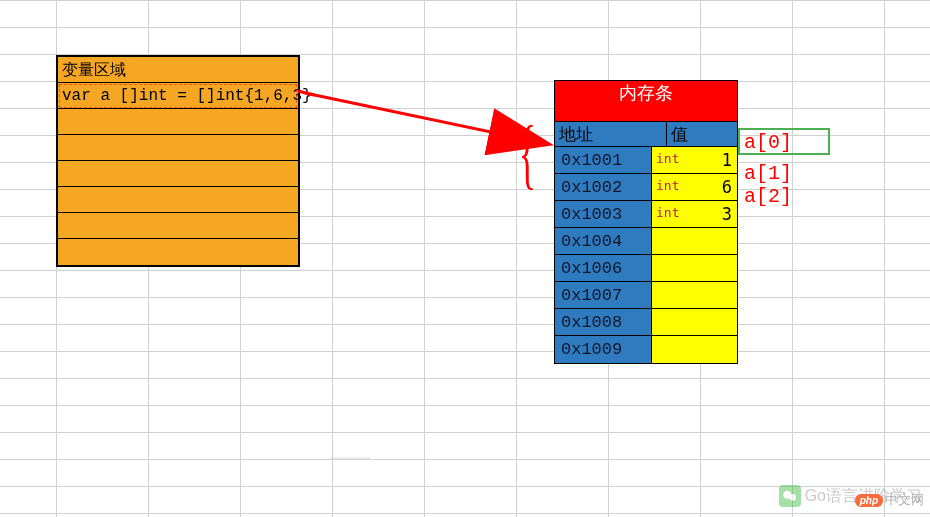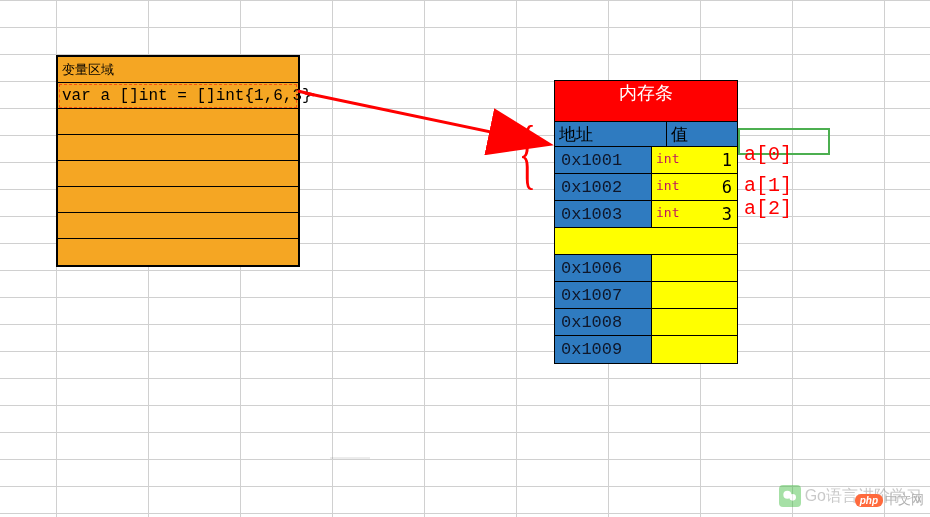--- a/index.html
+++ b/index.html
@@ -16,21 +16,21 @@
     }
 
     
     .var-region {
       position: absolute; left: 56px; top: 55px; width: 244px;
       border: 2px solid #000;
     }
     .var-region .row {
       height: 26px; border-bottom: 1px solid #000;
       background: #f5a623; 
-      font-size: 13px; line-height: 26px; padding-left: 4px;
+      font-size: 16px; line-height: 26px; padding-left: 4px;
       font-family: "SimSun","NSimSun",serif;
       white-space: nowrap;
     }
     .var-region .row:last-child { border-bottom: none; }
     .var-region .code { font-family: Consolas, "Courier New", monospace; font-size: 16px; }
     .var-region .row.highlight { outline: 1px dashed rgba(255,0,0,0.5); outline-offset: -2px; }
 
     
     .mem {
       position: absolute; left: 554px; top: 80px; width: 184px;
@@ -66,21 +66,21 @@
       font-family: Consolas, monospace; font-size: 17px; padding-right: 5px;
     }
     .mem .mrow .val .type-tag {
       position: absolute; left: 4px; top: 4px; color: #be185d;
       font-family: Consolas, monospace; font-size: 13px;
     }
 
     
     .idx-label {
       position: absolute; color: #ff0000;
-      font-family: Consolas, "Courier New", monospace; font-size: 20px; margin-top: 12px;
+      font-family: Consolas, "Courier New", monospace; font-size: 20px;
     }
     .idx-box {
       position: absolute; border: 2px solid #4caf50;
       width: 92px; height: 27px; pointer-events: none;
     }
 
     
     .overlay { position: absolute; inset: 0; pointer-events: none; }
 
     
@@ -133,20 +133,21 @@
     </div>
   </div>
   <div class="mrow">
     <div class="addr">0x1003</div>
     <div class="val">
       <span class="type-tag">int</span>
       <span>3</span>
     </div>
   </div>
   <div class="mrow">
+    <div class="addr">0x1004</div>
     <div class="val"></div>
   </div>
   <div class="mrow">
     <div class="addr">0x1006</div>
     <div class="val"></div>
   </div>
   <div class="mrow">
     <div class="addr">0x1007</div>
     <div class="val"></div>
   </div>

